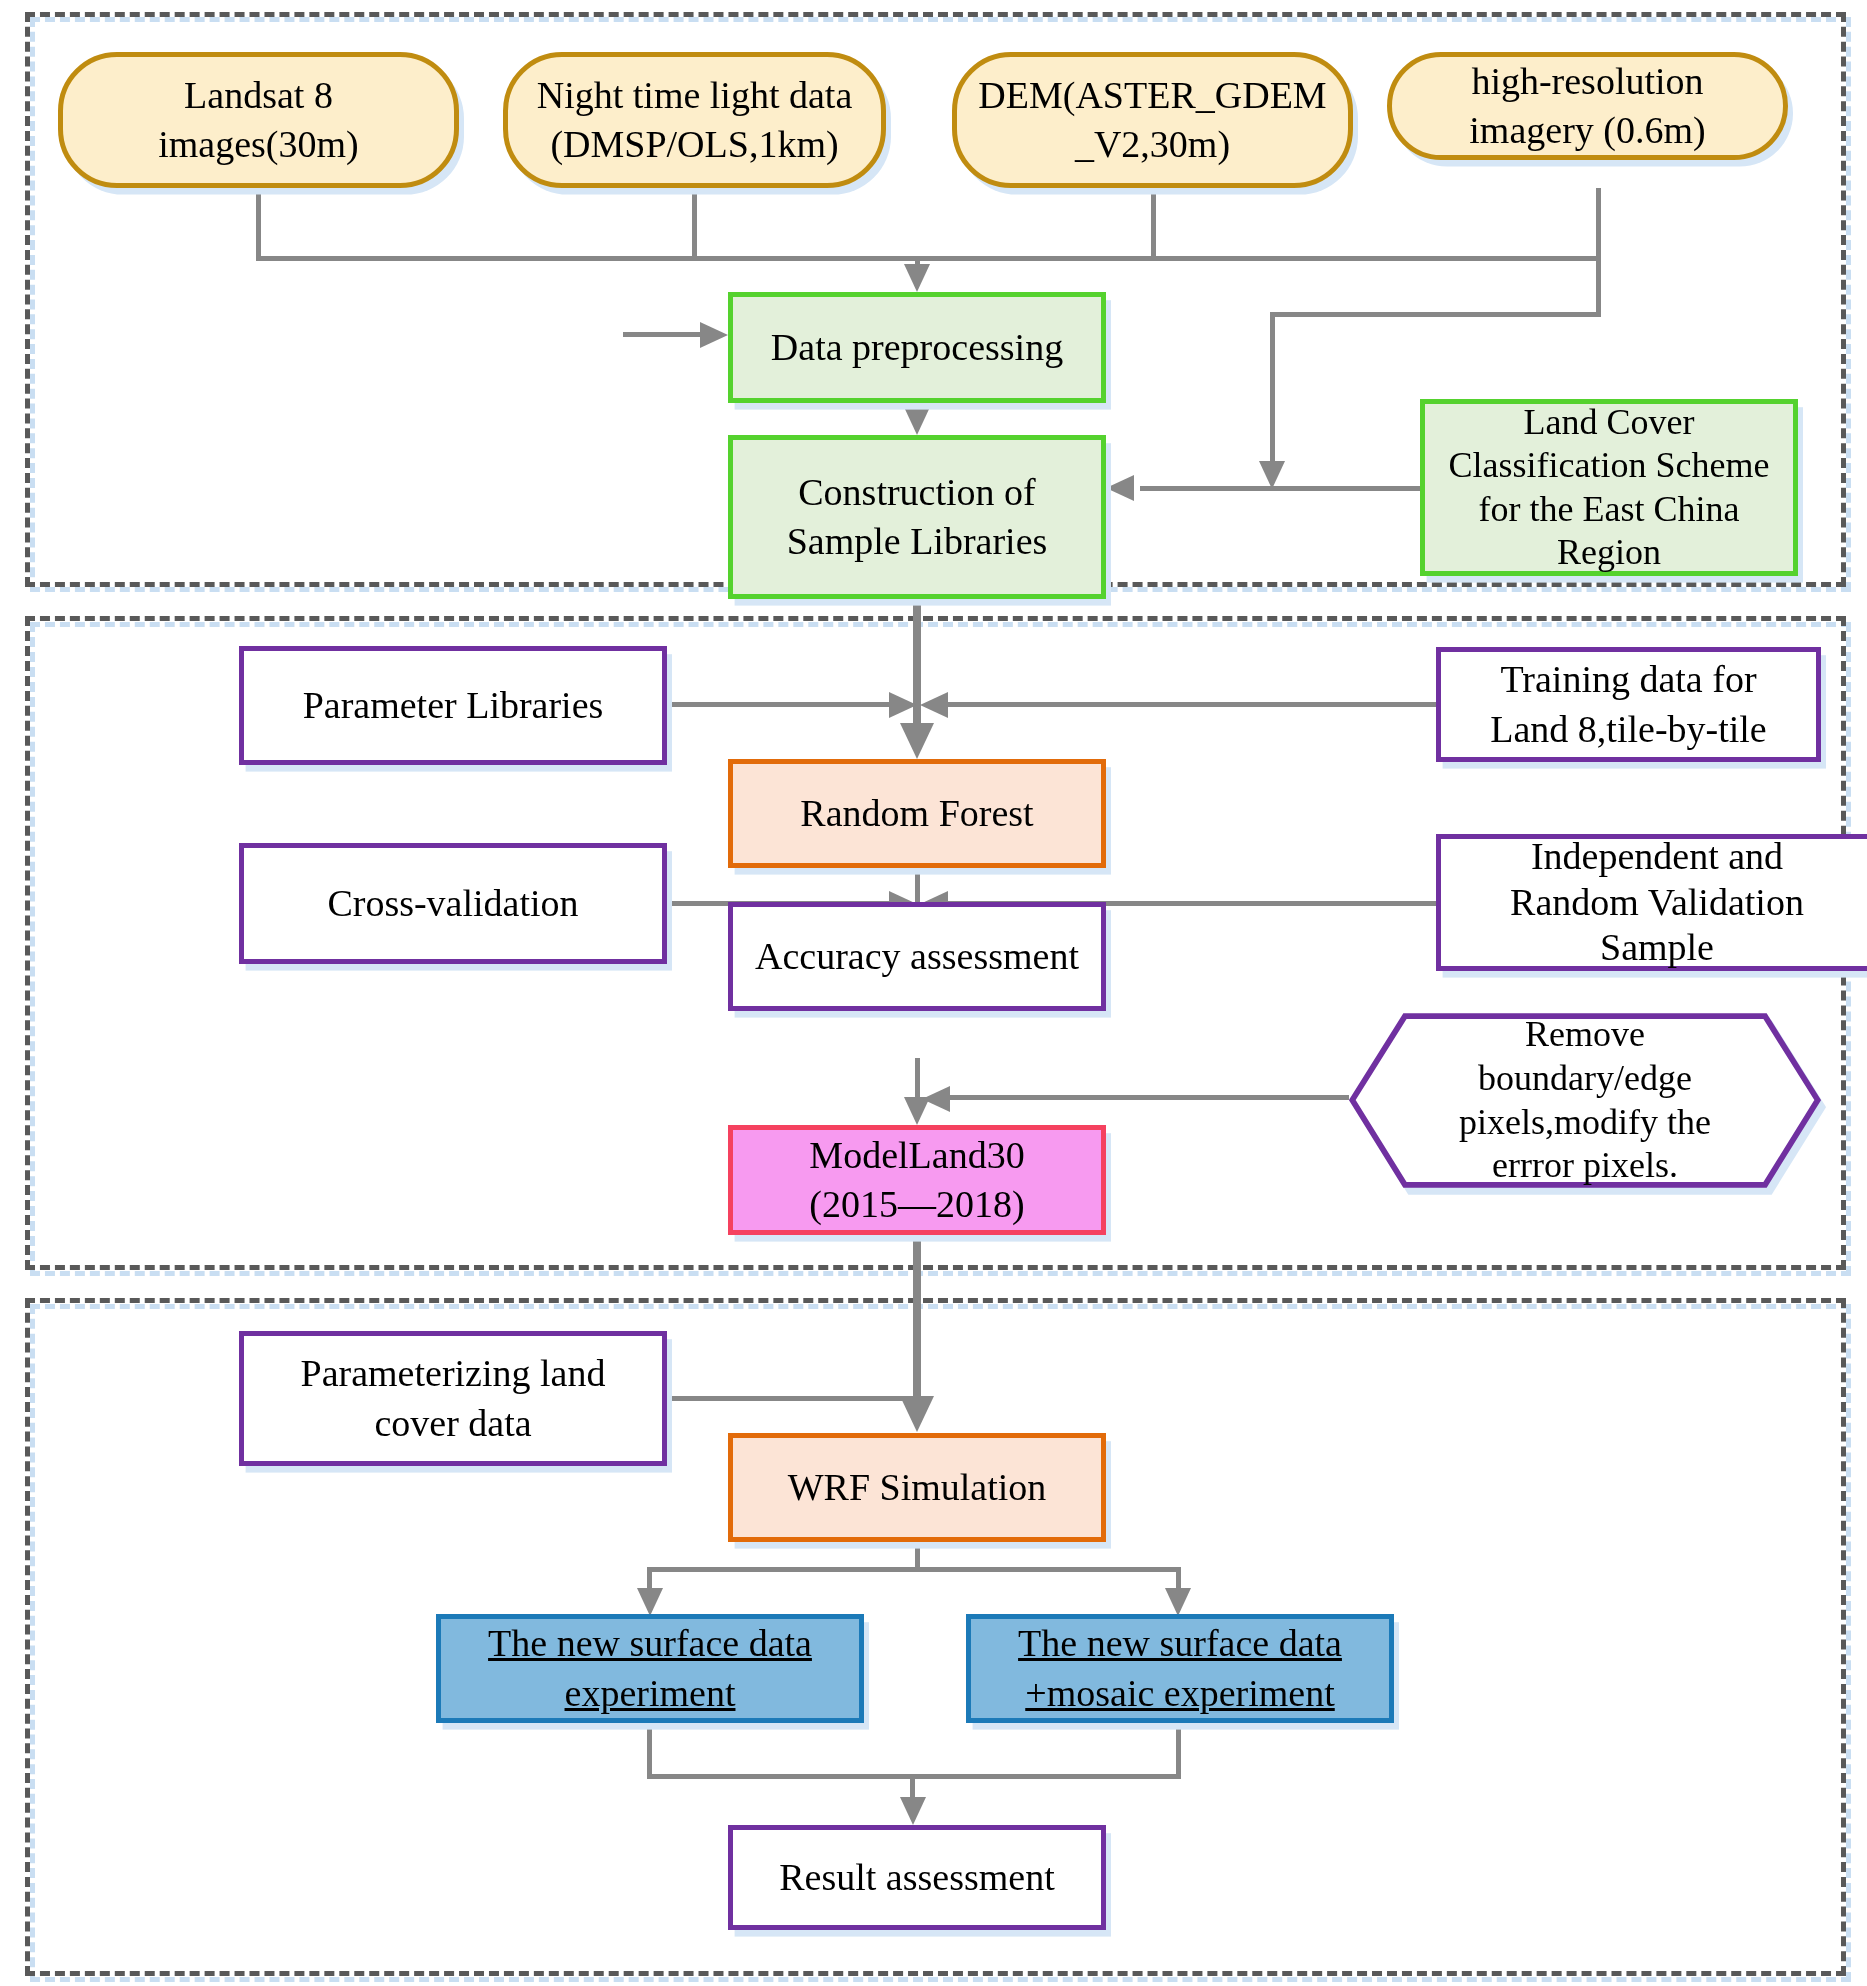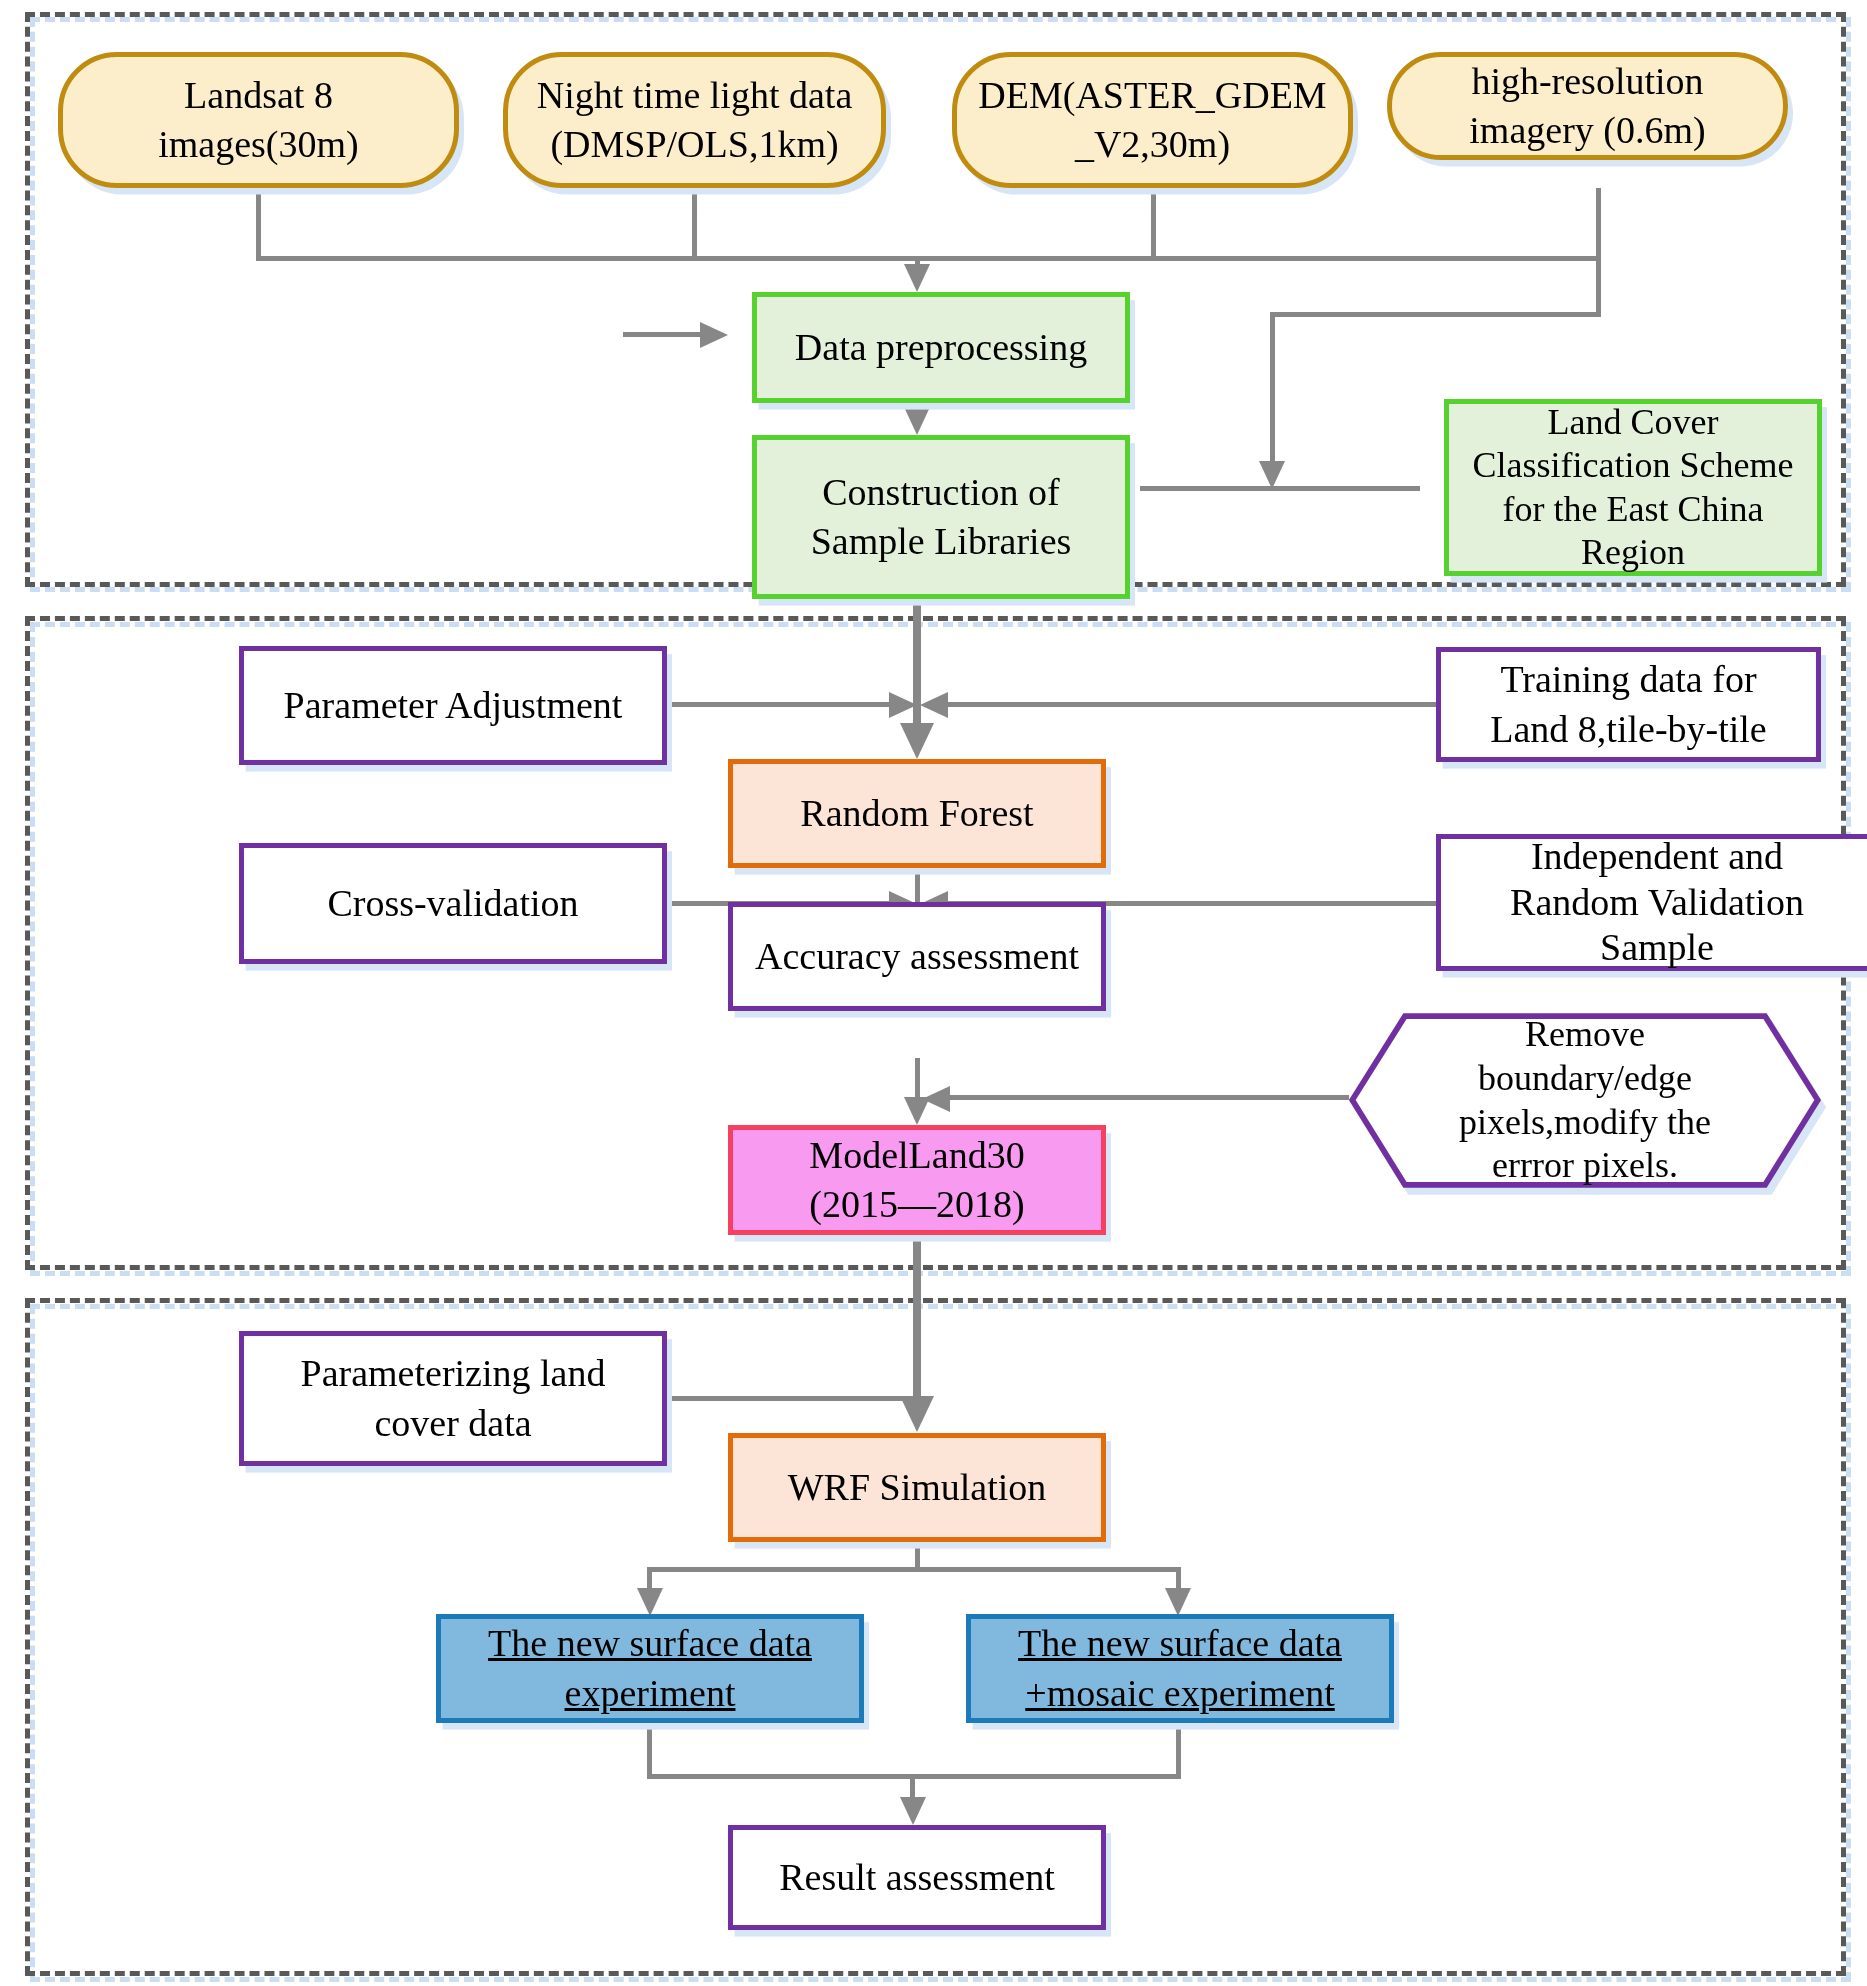--- a/index.html
+++ b/index.html
@@ -26,21 +26,21 @@
     text-align:center;
     font-size:38px;line-height:1.3;
     white-space:pre-line;
     box-shadow:5.8px 7.4px 0 -0.8px #d6e6f6;
   }
   .stadium{
     background:var(--stadium-fill);
     border:5.8px solid var(--stadium-border);
     border-radius:59px;
   }
-  .green{background:var(--green-fill);border:5px solid var(--green-border);margin-left:24px;}
+  .green{background:var(--green-fill);border:5px solid var(--green-border);}
   .purplebox{background:#ffffff;border:5px solid var(--purple);}
   .orangebox{background:var(--orange-fill);border:5px solid var(--orange-border);}
   .magentabox{background:var(--magenta-fill);border:5px solid var(--magenta-border);}
   .bluebox{background:var(--blue-fill);border:5px solid var(--blue-border);text-decoration:underline;}
   .lc-box{font-size:36px;line-height:1.2;}
   
   .hexwrap{position:absolute;}
   .hexwrap svg{position:absolute;left:0;top:0;filter:drop-shadow(5.8px 7.4px 0 #d6e6f6);}
   .hexwrap polygon{fill:#ffffff;stroke:var(--purple);stroke-width:7px;}
   .hexlabel{
@@ -156,21 +156,21 @@
 Sample Libraries</span>
   </div>
   <div class="node green lc-box" style="left:1420px;top:399px;width:378px;height:177px">
     <span>Land Cover
 Classification Scheme
 for the East China
 Region</span>
   </div>
 
   <div class="node purplebox" style="left:239px;top:646px;width:428px;height:119px">
-    <span>Parameter Adjustment</span>
+    <span>Parameter Libraries</span>
   </div>
   <div class="node purplebox" style="left:1436px;top:647px;width:385px;height:115px">
     <span>Training data for
 Land 8,tile-by-tile</span>
   </div>
   <div class="node orangebox" style="left:728px;top:759px;width:378px;height:109px">
     <span>Random Forest</span>
   </div>
   <div class="node purplebox" style="left:239px;top:843px;width:428px;height:121px">
     <span>Cross-validation</span>

